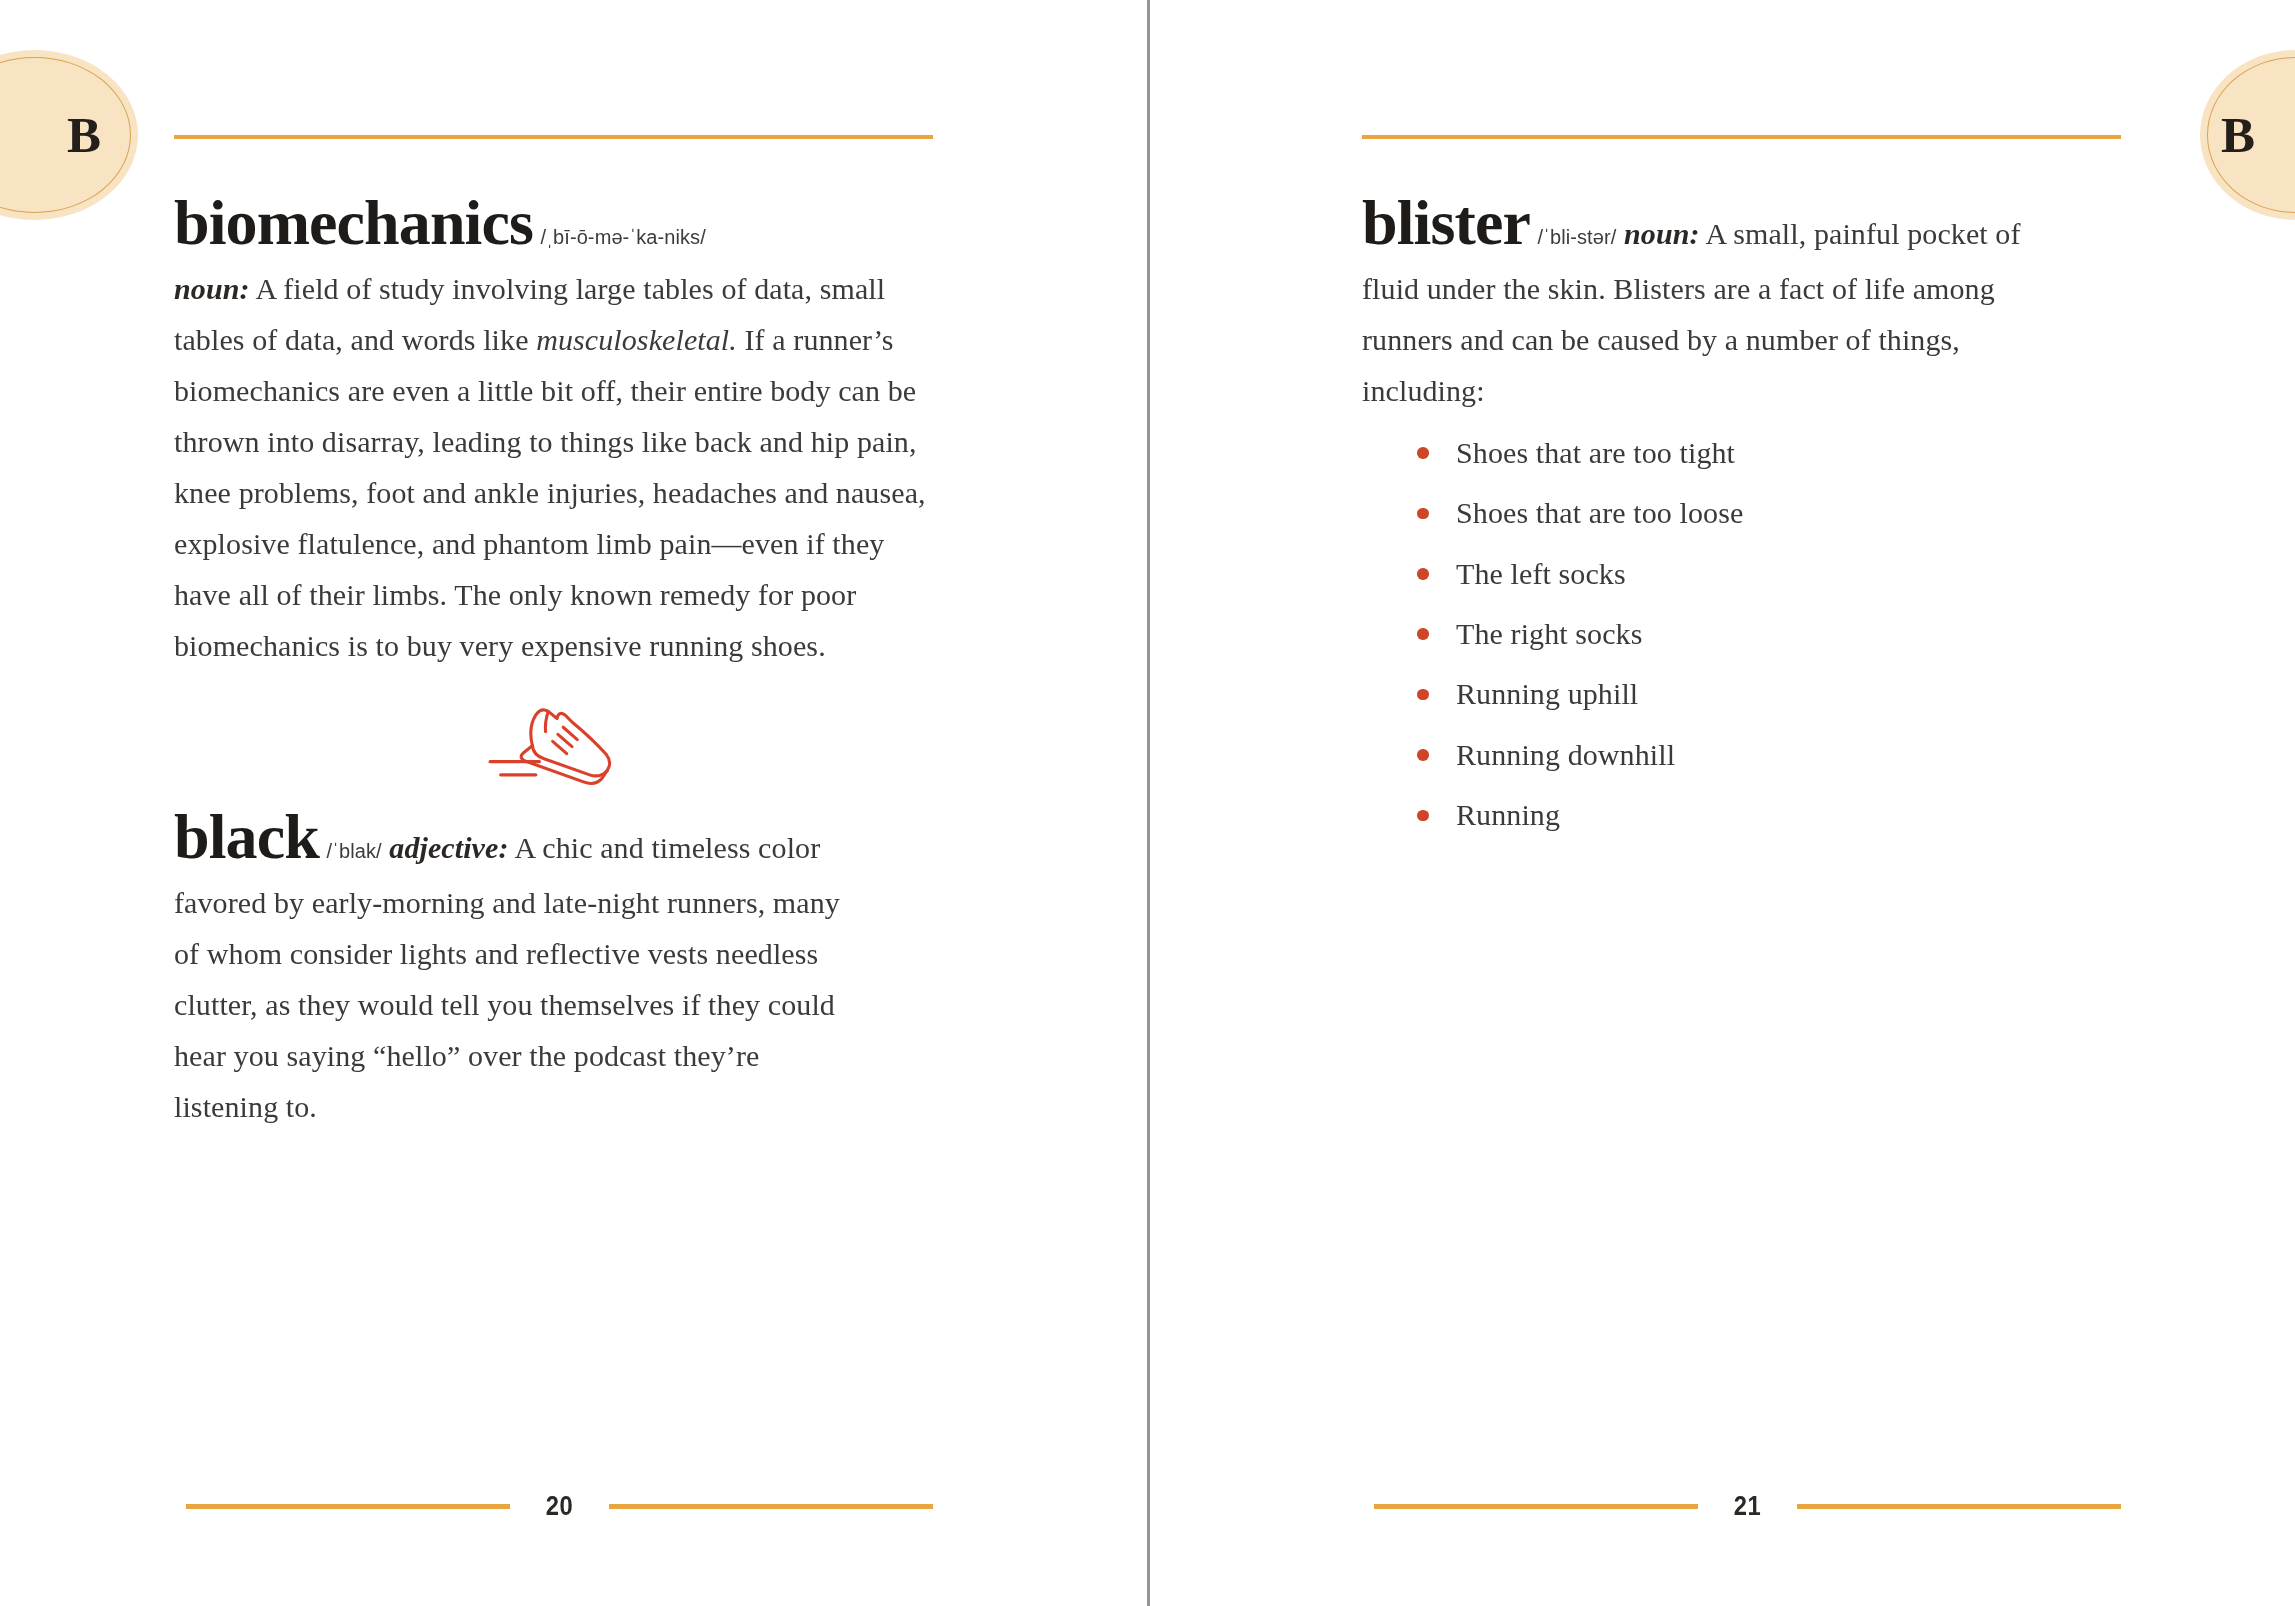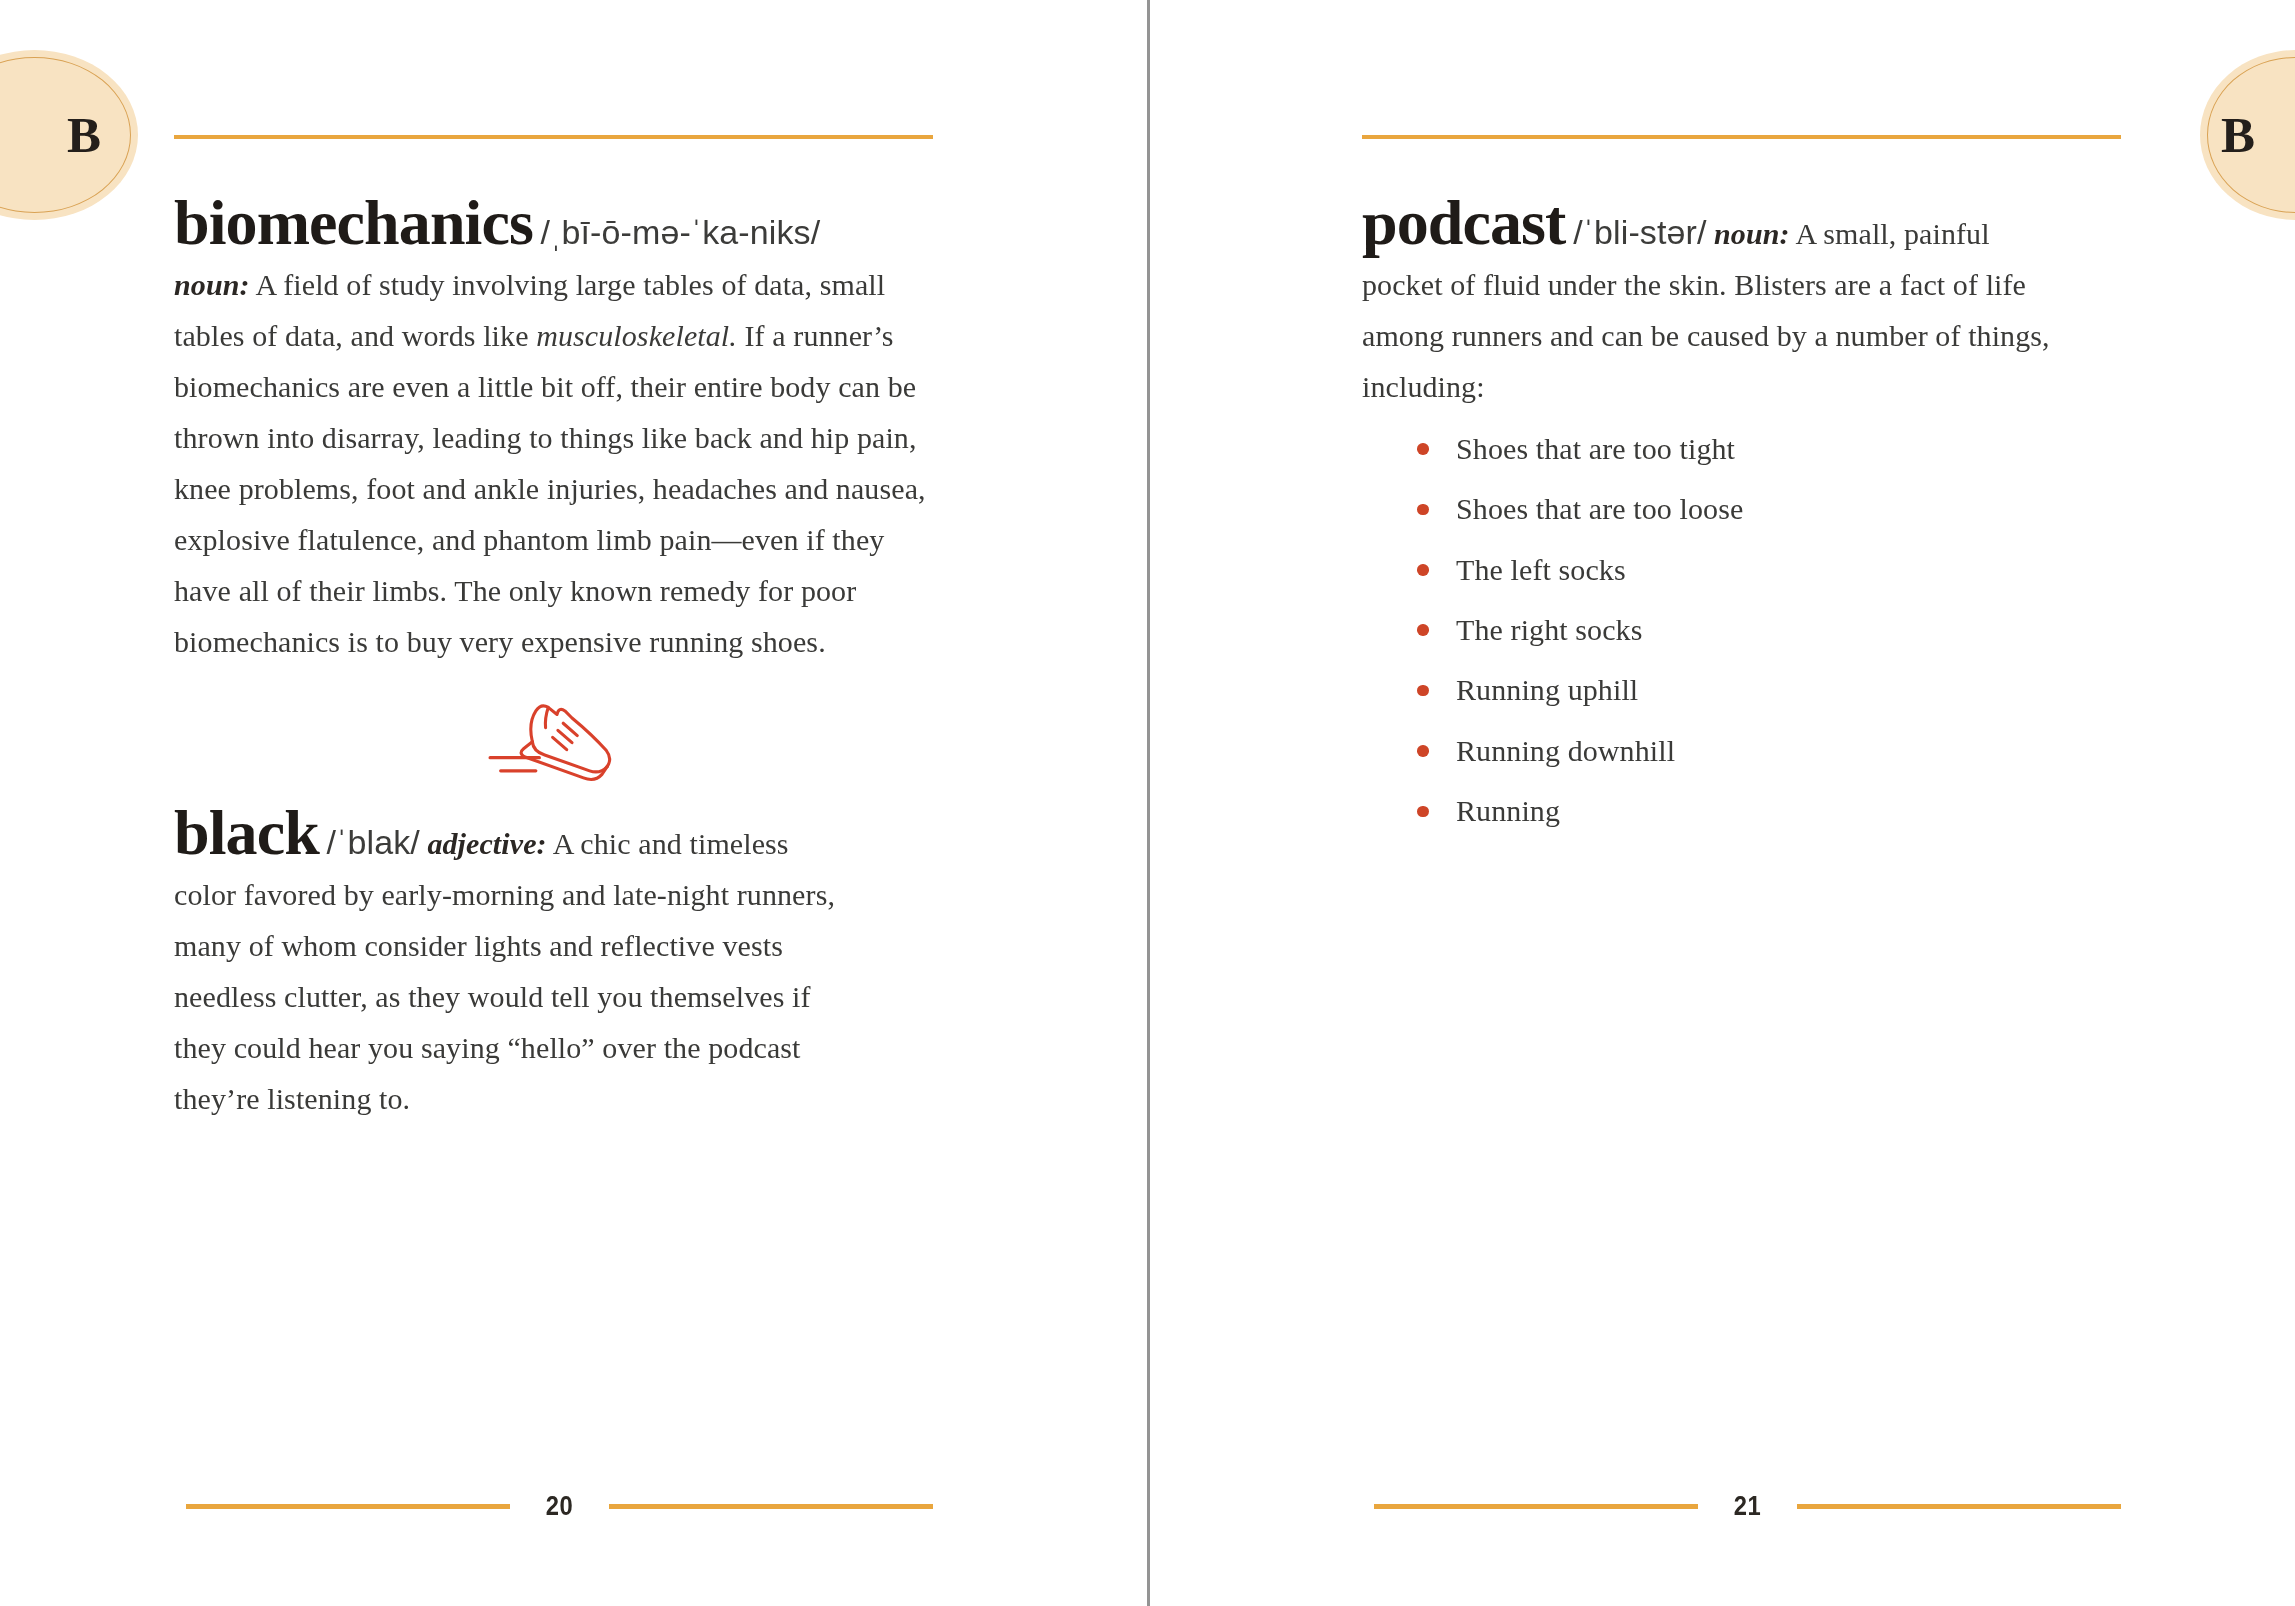--- a/index.html
+++ b/index.html
@@ -46,21 +46,21 @@
     font-size: 30px; line-height: 51px; color: #3A3A38;
     letter-spacing: 0.1px;
   }
   .entry-first { margin-top: 58px; }
   .headword {
     font-family: "Liberation Serif", serif; font-weight: 700;
     font-size: 64px; color: #1F1B18; letter-spacing: -0.9px; line-height: 51px;
   }
   .pron {
     font-family: "Liberation Sans", sans-serif;
-    font-size: 34px; color: #3C3C3A;
+    font-size: 20px; color: #3C3C3A;
   }
   .pos { font-weight: 700; font-style: italic; color: #2B2724; }
   .ital { font-style: italic; }
   .entry p { margin: 0; }
 
   .icon-row { margin-top: 26.5px; text-align: center; height: 92px; }
   .icon-row svg { display: inline-block; }
 
   .entry-black { margin-top: 21px; width: 671px; }
   .entry-blister { width: 706px; }
@@ -155,21 +155,21 @@
       <div class="page-number">20</div>
       <div class="footer-rule"></div>
     </div>
   </div>
 
   <div class="page page-right">
     <div class="top-rule"></div>
 
     <div class="entry entry-first entry-blister">
       <p>
-        <span class="headword">podcast</span>
+        <span class="headword">blister</span>
         <span class="pron">/ˈbli-stər/</span>
         <span class="pos">noun:</span>
         <span>A small, painful pocket of fluid under the skin. Blisters are a fact of life among runners and can be caused by a number of things, including:</span>
       </p>
       <ul class="causes">
         <li>Shoes that are too tight</li>
         <li>Shoes that are too loose</li>
         <li>The left socks</li>
         <li>The right socks</li>
         <li>Running uphill</li>

